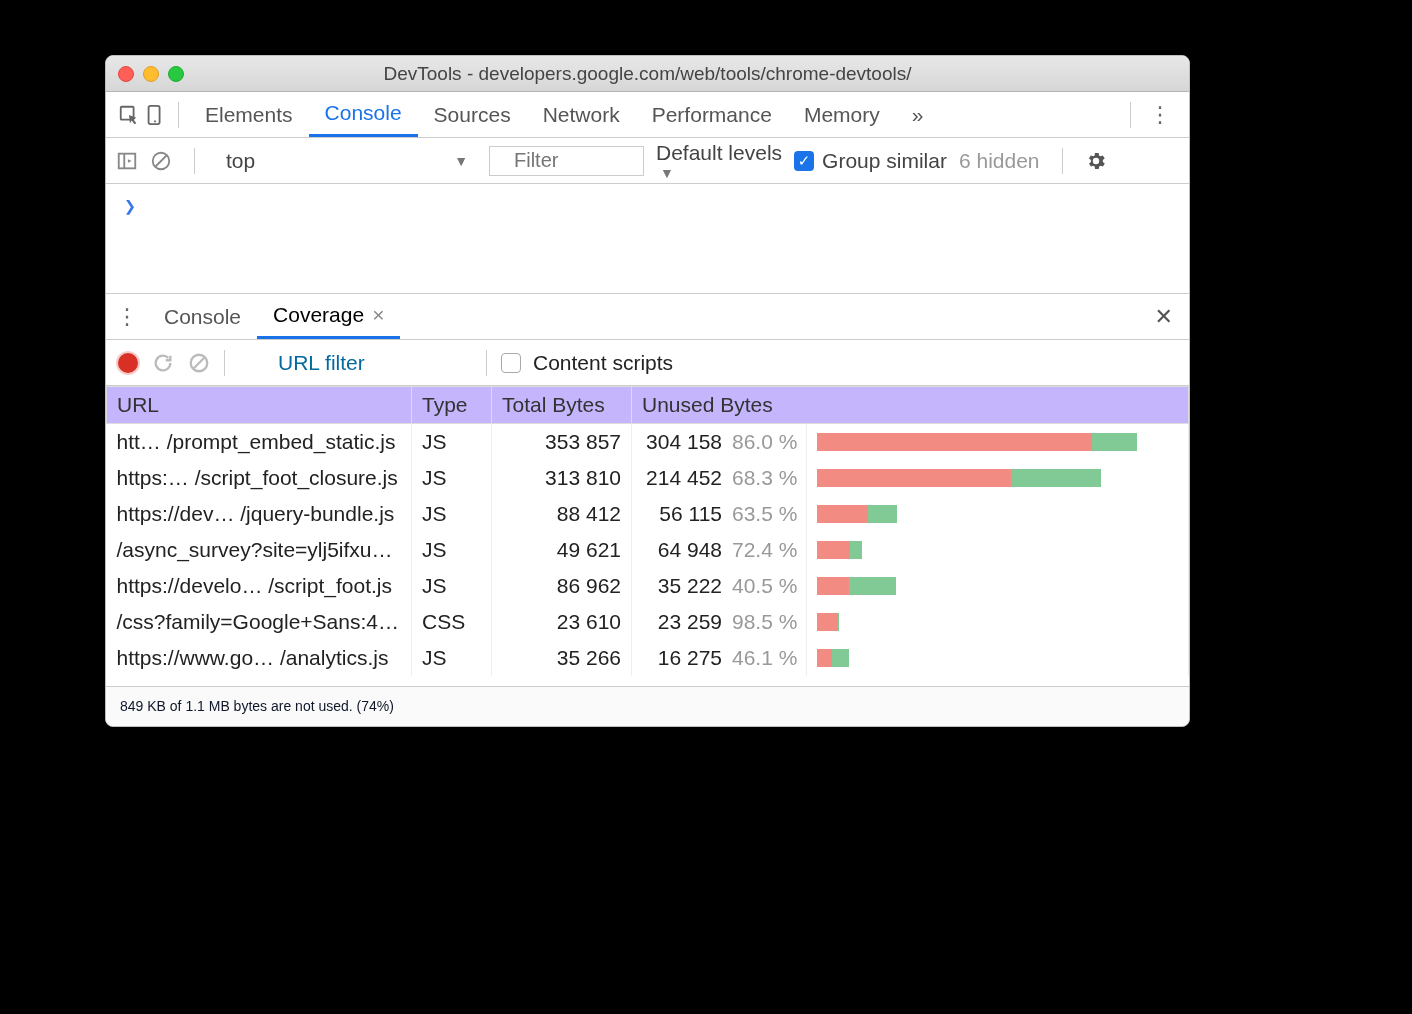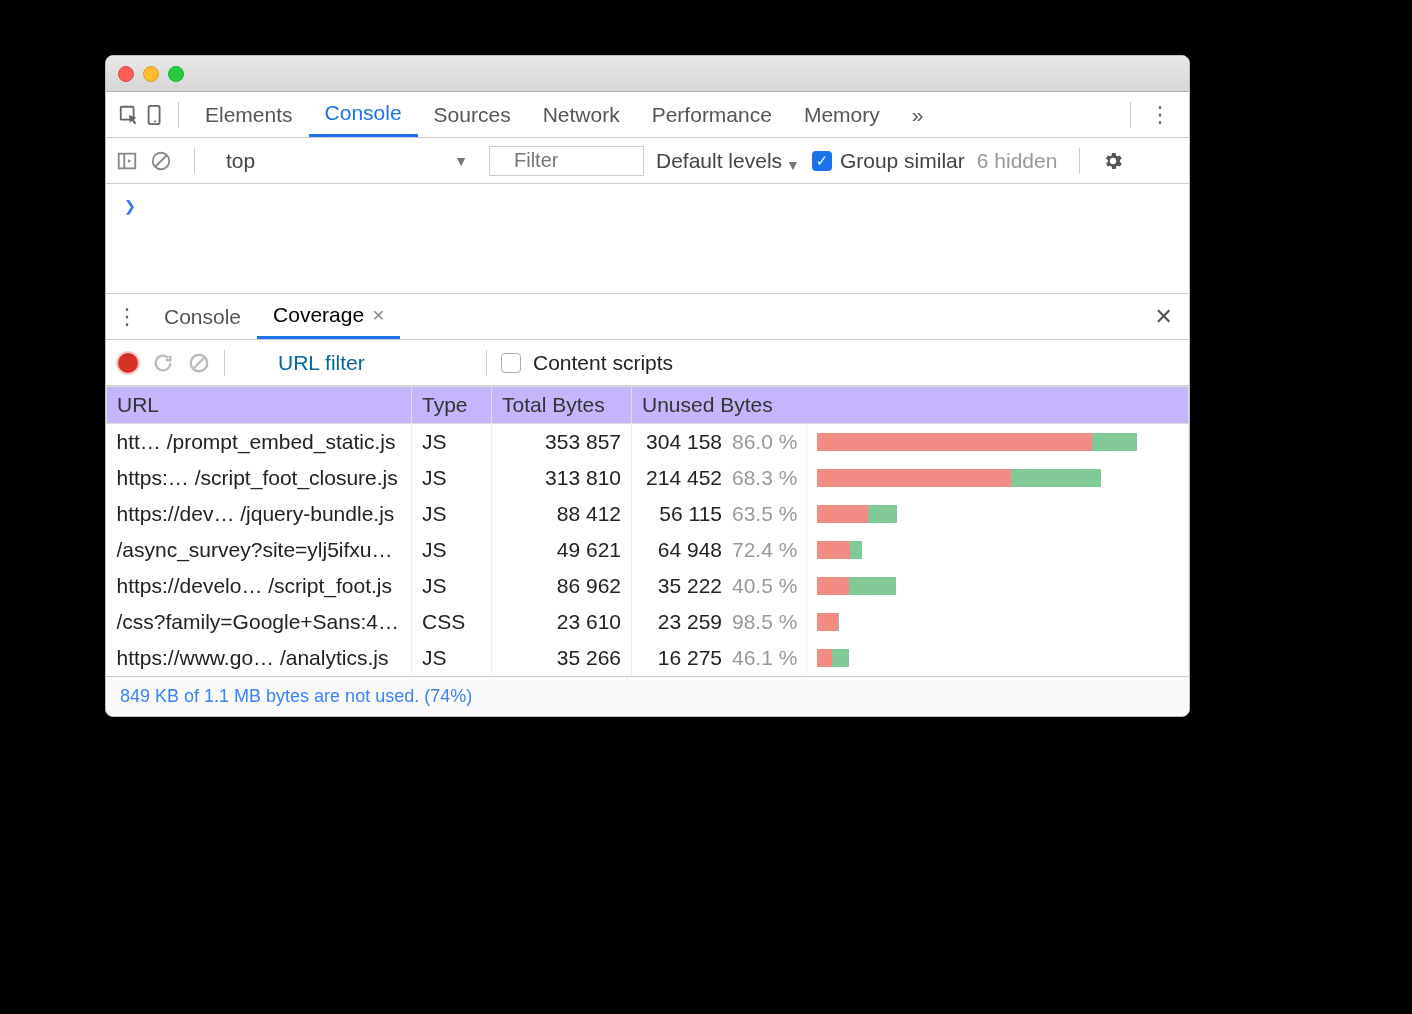--- a/index.html
+++ b/index.html
@@ -67,21 +67,21 @@
     border-bottom: 1px solid #ccc;
     padding: 0 10px;
     font-size: 21px;
     color: #444;
     gap: 12px;
   }
   .fb-ic { color:#888; display:flex; align-items:center;}
   .ctx-select { display:flex; align-items:center; gap:14px; padding:0 8px; border:1px solid transparent; width:260px; justify-content:space-between;}
   .ctx-select .tri { color:#777; font-size:14px;}
   .filter-input { width:155px; height:30px; border:1px solid #ccc; background:#fff; padding:0 24px; font-size:20px; color:#888;}
-  .lvl { display:flex; align-items:flex-end; color:#444;}
+  .lvl { display:flex; align-items:flex-start; color:#444;flex-direction:column;}
   .lvl .tri{color:#777; font-size:14px; margin-left:4px;}
   .chk { width:20px; height:20px; border-radius:4px; background:#1a73e8; color:#fff; display:flex; align-items:center; justify-content:center; font-size:15px;}
   .hidden-ct { color:#999;}
   .gear { font-size:22px; color:#555;}
 
   
   .console-body { height:110px; padding:10px 18px; font-size:20px; color:#1a73e8; border-bottom:1px solid #ccc;}
   .prompt-caret { font-family: Menlo, monospace; color:#3b78e7; font-weight:bold;}
 
   
@@ -120,36 +120,37 @@
   .unused-cell { display:flex; align-items:baseline; gap:10px;}
   .unused-bytes { min-width:80px; text-align:right;}
   .unused-pct { color:#999; min-width:60px; text-align:right;}
   .bar-wrap { position:relative; height:18px; display:flex; align-items:center;}
   .bar-red { height:18px; background:#f28b82; }
   .bar-green { height:18px; background:#81c995; }
 
   
   .status-line {
     height:40px; display:flex; align-items:center; padding:0 14px;
-    border-top:1px solid #ccc; font-size:18px; color:#3b82f6; background:#fafafa;
+    border-top:1px solid #ccc; font-size:14px; color:#0f172a; background:#fafafa;margin-top:10px;
   }
 
   svg { display:block; }
 </style>
 </head>
 <body>
 
 <div class="window">
 
   <div class="titlebar">
     <div class="traffic">
       <div class="dot red"></div>
       <div class="dot yellow"></div>
       <div class="dot green"></div>
     </div>
+    <div class="title-text">DevTools - developers.google.com/web/tools/chrome-devtools/</div>
   </div>
 
   <div class="tabbar">
     <div class="tb-ic">
       <svg width="22" height="22" viewBox="0 0 24 24" fill="none" stroke="#666" stroke-width="2">
           <rect x="3" y="3" width="14" height="14" rx="1"></rect>
           <path d="M12 12 l8 3 -3 2 3 4 -2 1 -3-4 -2 3z" fill="#666" stroke="none"></path>
         </svg>
     </div>
     <div class="tb-ic">

